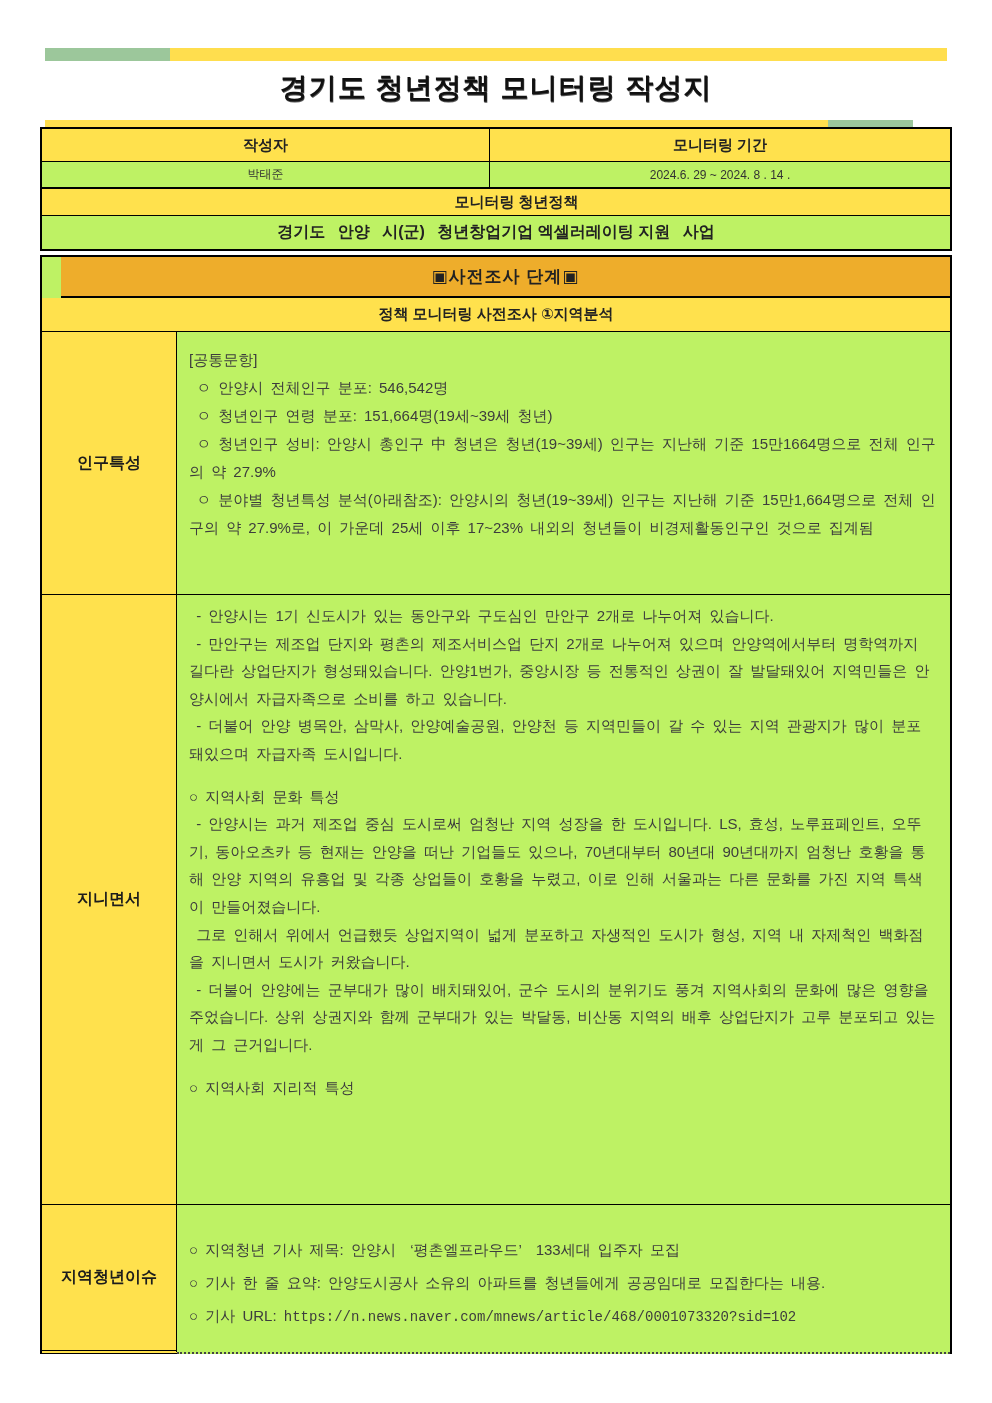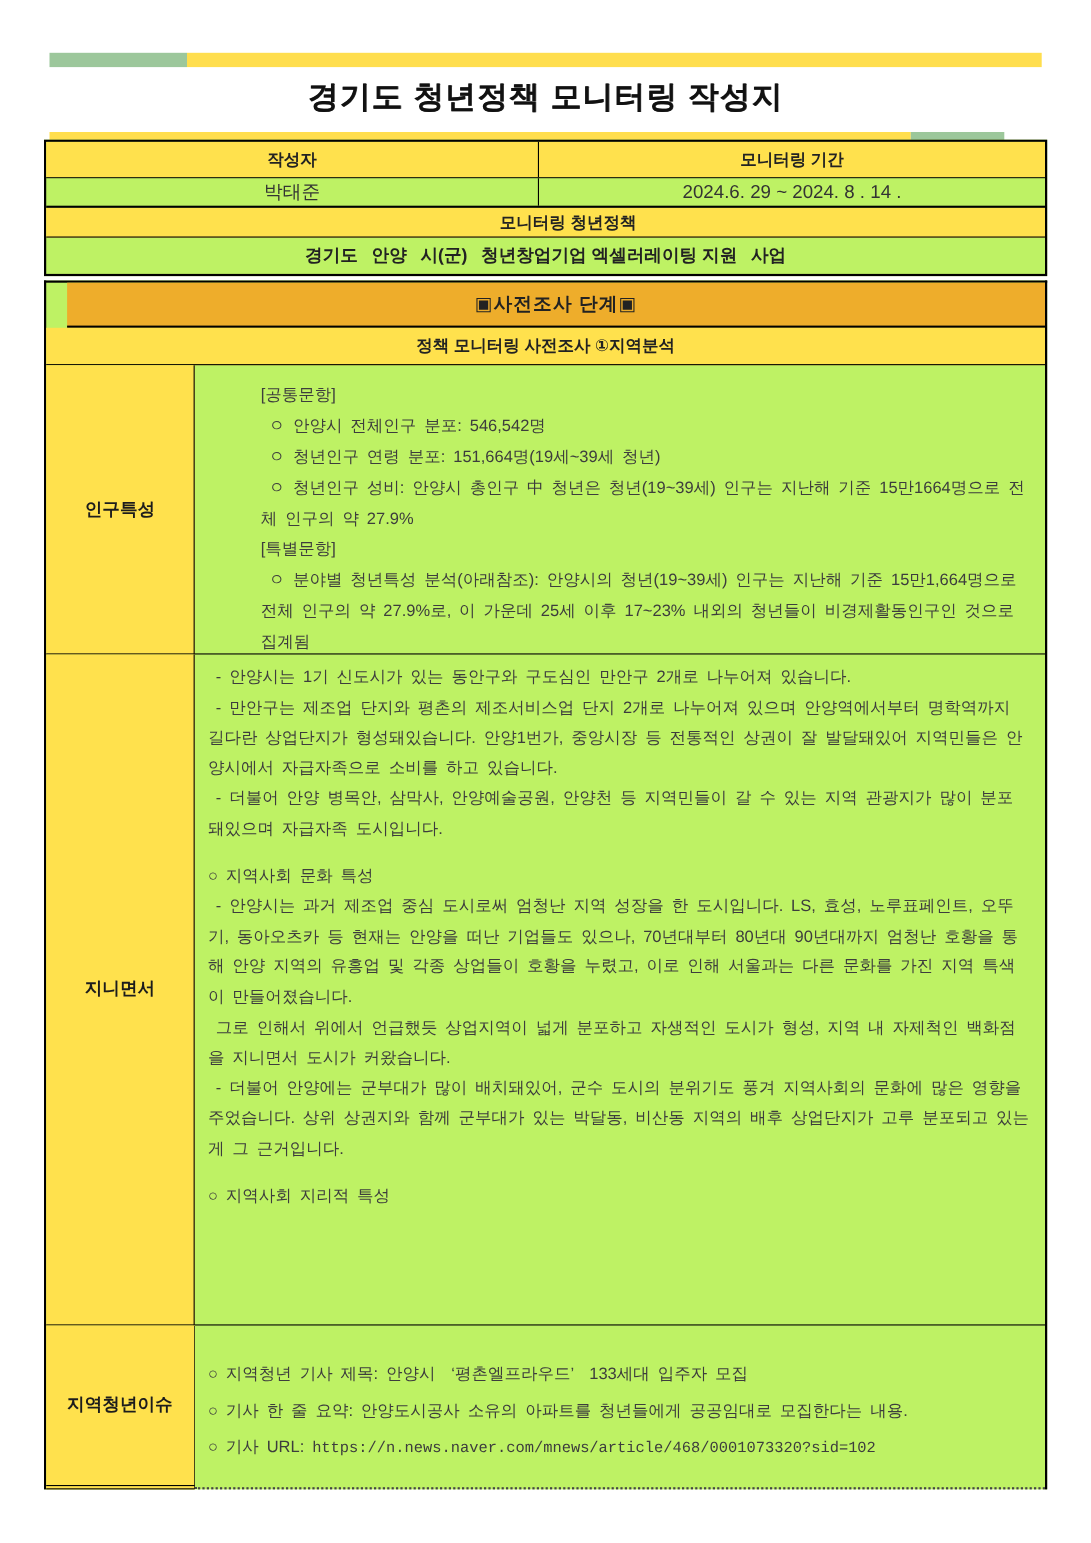--- a/index.html
+++ b/index.html
@@ -26,21 +26,21 @@
   .tbl2 { top:255px; }
 
   .row { display:flex; width:100%; }
   .cell { display:flex; align-items:center; justify-content:center; }
   .yellow { background:#FFE14D; }
   .amber  { background:#EEAD2B; }
 
   .r-head { height:33px; border-bottom:1.5px solid #000; }
   .r-head .cell { font-weight:bold; font-size:15px; }
   .r-vals { height:27px; border-bottom:2.5px solid #000; }
-  .r-vals .cell { font-size:17px; color:#333; }
+  .r-vals .cell { font-size:12px; color:#333; }
   .c-left  { width:448px; border-right:1.5px solid #000; }
   .c-right { flex:1; }
   .r-policyhead { height:27px; border-bottom:1.5px solid #000; font-weight:bold; font-size:15px;
                   display:flex; align-items:center; justify-content:center;padding-left:41px; }
   .r-policy { height:33px; display:flex; align-items:center; justify-content:center;
               font-weight:bold; font-size:16px; white-space:pre;border-radius:15px; }
   .r-policy .uline { text-underline-offset:4px; padding:0 8px; }
 
   .r-stage { height:41px; border-bottom:2px solid #000; display:flex; align-items:center;
              justify-content:center; font-weight:bold; font-size:17px; letter-spacing:1px;margin-left:19px; }
@@ -50,21 +50,21 @@
   .sec-row { display:flex; width:100%; }
   .sec-label { width:135px; border-right:1.5px solid #000; display:flex; align-items:center;
                justify-content:center; font-weight:bold; font-size:16px; color:#1c1c1c; }
   .sec-body { flex:1; padding:4px 14px 0 12px; font-size:15px; color:#3d3d3d;
               word-spacing:3px; overflow:hidden; }
   .sec-body .line { white-space:pre-wrap; min-height:1em; }
 
   .row-pop  { height:263px; }
   .row-pop  .sec-label { border-bottom:1.5px solid #000; }
   .row-pop  .sec-body  { border-bottom:1.5px solid #000; padding-top:14px; }
-  .row-pop  .line { line-height:28px;margin-left:48px; }
+  .row-pop  .line { line-height:28px; }
 
   .row-reg  { height:610px; }
   .row-reg  .sec-label { border-bottom:1.5px solid #000; }
   .row-reg  .sec-body  { border-bottom:1.5px solid #000; padding-top:7px; }
   .row-reg  .line { line-height:27.6px; }
 
   .row-issue { height:149px; }
   .row-issue .sec-label { border-bottom:4px double #000; }
   .row-issue .sec-body  { border-bottom:2px dotted #444; padding-top:28px; }
   .row-issue .line { line-height:33px; }
@@ -108,21 +108,20 @@
     <div class="r-stage amber">▣사전조사 단계▣</div>
     <div class="r-substage yellow">정책 모니터링 사전조사 ①지역분석</div>
 
     <div class="sec-row row-pop">
       <div class="sec-label yellow">인구특성</div>
       <div class="sec-body">
           <div class="line">[공통문항]</div>
           <div class="line"> ㅇ 안양시 전체인구 분포: 546,542명</div>
           <div class="line"> ㅇ 청년인구 연령 분포: 151,664명(19세~39세 청년)</div>
           <div class="line"> ㅇ 청년인구 성비: 안양시 총인구 中 청년은 청년(19~39세) 인구는 지난해 기준 15만1664명으로 전체 인구의 약 27.9%</div>
-          <div class="line">[특별문항]</div>
           <div class="line"> ㅇ 분야별 청년특성 분석(아래참조): 안양시의 청년(19~39세) 인구는 지난해 기준 15만1,664명으로 전체 인구의 약 27.9%로, 이 가운데 25세 이후 17~23% 내외의 청년들이 비경제활동인구인 것으로 집계됨</div>
         </div>
     </div>
 
     <div class="sec-row row-reg">
       <div class="sec-label yellow">지니면서</div>
       <div class="sec-body">
           <div class="line"> - 안양시는 1기 신도시가 있는 동안구와 구도심인 만안구 2개로 나누어져 있습니다.</div>
           <div class="line"> - 만안구는 제조업 단지와 평촌의 제조서비스업 단지 2개로 나누어져 있으며 안양역에서부터 명학역까지 길다란 상업단지가 형성돼있습니다. 안양1번가, 중앙시장 등 전통적인 상권이 잘 발달돼있어 지역민들은 안양시에서 자급자족으로 소비를 하고 있습니다.</div>
           <div class="line"> - 더불어 안양 병목안, 삼막사, 안양예술공원, 안양천 등 지역민들이 갈 수 있는 지역 관광지가 많이 분포돼있으며 자급자족 도시입니다.</div>

